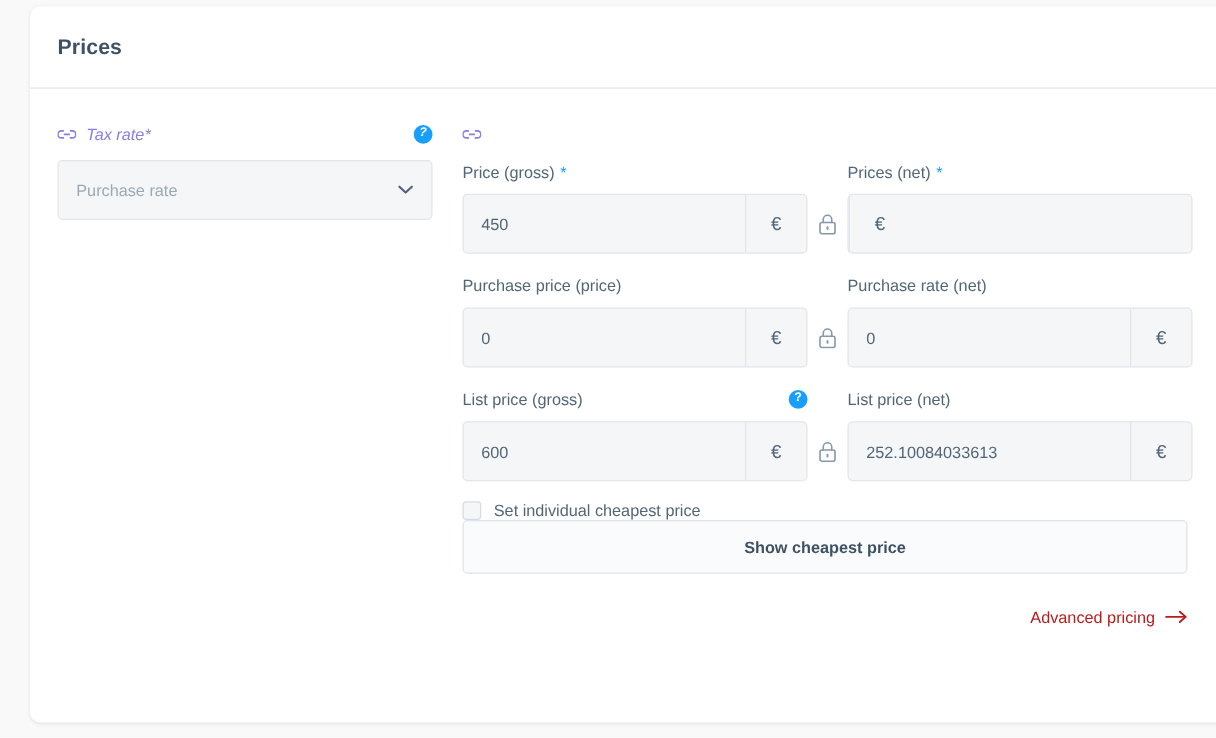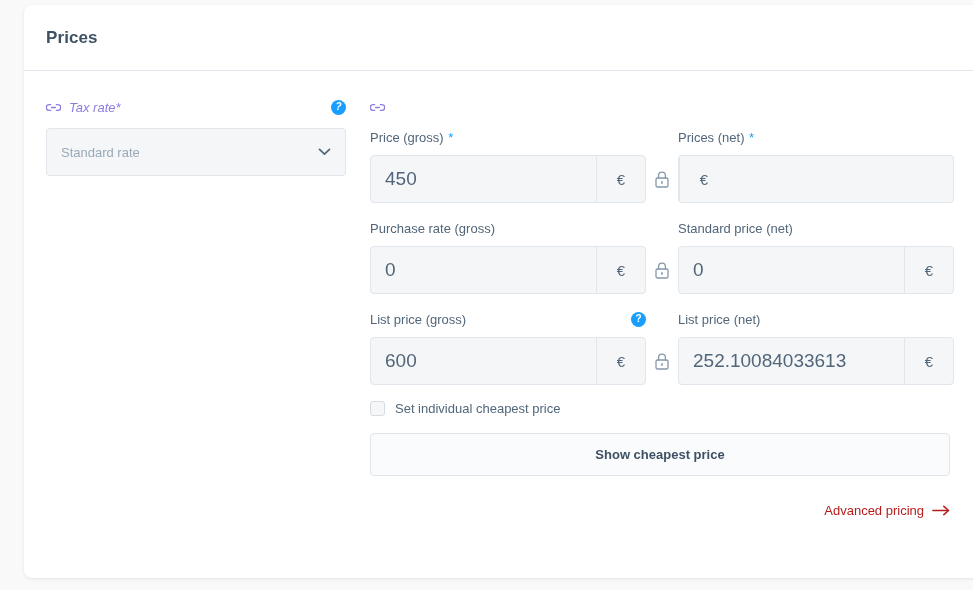--- a/index.html
+++ b/index.html
@@ -165,21 +165,21 @@
     border: 1px solid #e0e6eb;
     border-radius: 4px;
     box-sizing: border-box;
     overflow: hidden;
   }
   .input-field {
     flex: 1 1 auto;
     border: none;
     background: transparent;
     font-family: "Liberation Sans", sans-serif;
-    font-size: 19px;
+    font-size: 13px;
     color: #52667a;
     padding: 0 14px;
     outline: none;
     min-width: 0;
   }
   .input-suffix {
     flex: 0 0 48px;
     border-left: 1px solid #e0e6eb;
     display: flex;
     align-items: center;
@@ -195,21 +195,21 @@
     align-items: center;
     justify-content: center;
     color: #8798ab;
   }
 
   
   .checkbox-row {
     display: flex;
     align-items: flex-end;
     margin-top: 14px;
-    margin-bottom: 17px;
+    margin-bottom: 0;
   }
   .checkbox-box {
     width: 15px;
     height: 15px;
     border: 1px solid #d4dce4;
     border-radius: 3px;
     background: #f4f6f8;
     box-sizing: border-box;
     cursor: pointer;
     flex: 0 0 15px;
@@ -279,21 +279,21 @@
             <path d="M13.8 2.2h2a3.8 3.8 0 0 1 0 7.6h-2" stroke="currentColor" stroke-width="1.8" stroke-linecap="round" stroke-linejoin="round"></path>
           </svg>
         </span>
         <span class="field-label linked">Tax rate</span>
           <span class="req-star purple">*</span>
         <span class="spacer-flex"></span>
         <span class="help-icon">?</span>
       </div>
 
       <div class="select-box">
-        <span class="select-value">Standard rate</span>
+        <span class="select-value">Purchase rate</span>
         <span class="chevron">
           <svg width="13" height="8" viewBox="0 0 14 9" fill="none" xmlns="http://www.w3.org/2000/svg">
             <path d="M1.4 1.6L7 6.8l5.6-5.2" stroke="currentColor" stroke-width="2" stroke-linecap="round" stroke-linejoin="round"></path>
           </svg>
         </span>
       </div>
     </div>
 
     <div class="right-col">
 
@@ -332,39 +332,39 @@
           </div>
           <div class="input-group">
             <span class="input-suffix">€</span>
           </div>
         </div>
       </div>
 
       <div class="price-row">
         <div class="price-cell">
           <div class="price-label-row">
-            <span class="price-label">Purchase rate (gross)</span>
+            <span class="price-label">Purchase price (price)</span>
           </div>
           <div class="input-group">
             <input class="input-field" type="text" value="0" style="">
             <span class="input-suffix">€</span>
           </div>
         </div>
 
         <div class="lock-gutter">
           <svg width="14" height="17" viewBox="0 0 14 17" fill="none" xmlns="http://www.w3.org/2000/svg">
             <rect x="1" y="7" width="12" height="9" rx="1.6" stroke="currentColor" stroke-width="1.3"></rect>
             <path d="M3.6 7V4.6a3.4 3.4 0 0 1 6.8 0V7" stroke="currentColor" stroke-width="1.3" stroke-linecap="round"></path>
             <rect x="6.2" y="10" width="1.6" height="3" rx="0.8" fill="currentColor"></rect>
           </svg>
         </div>
 
         <div class="price-cell">
           <div class="price-label-row">
-            <span class="price-label">Standard price (net)</span>
+            <span class="price-label">Purchase rate (net)</span>
           </div>
           <div class="input-group">
             <input class="input-field" type="text" value="0" style="">
             <span class="input-suffix">€</span>
           </div>
         </div>
       </div>
 
       <div class="price-row">
         <div class="price-cell">

